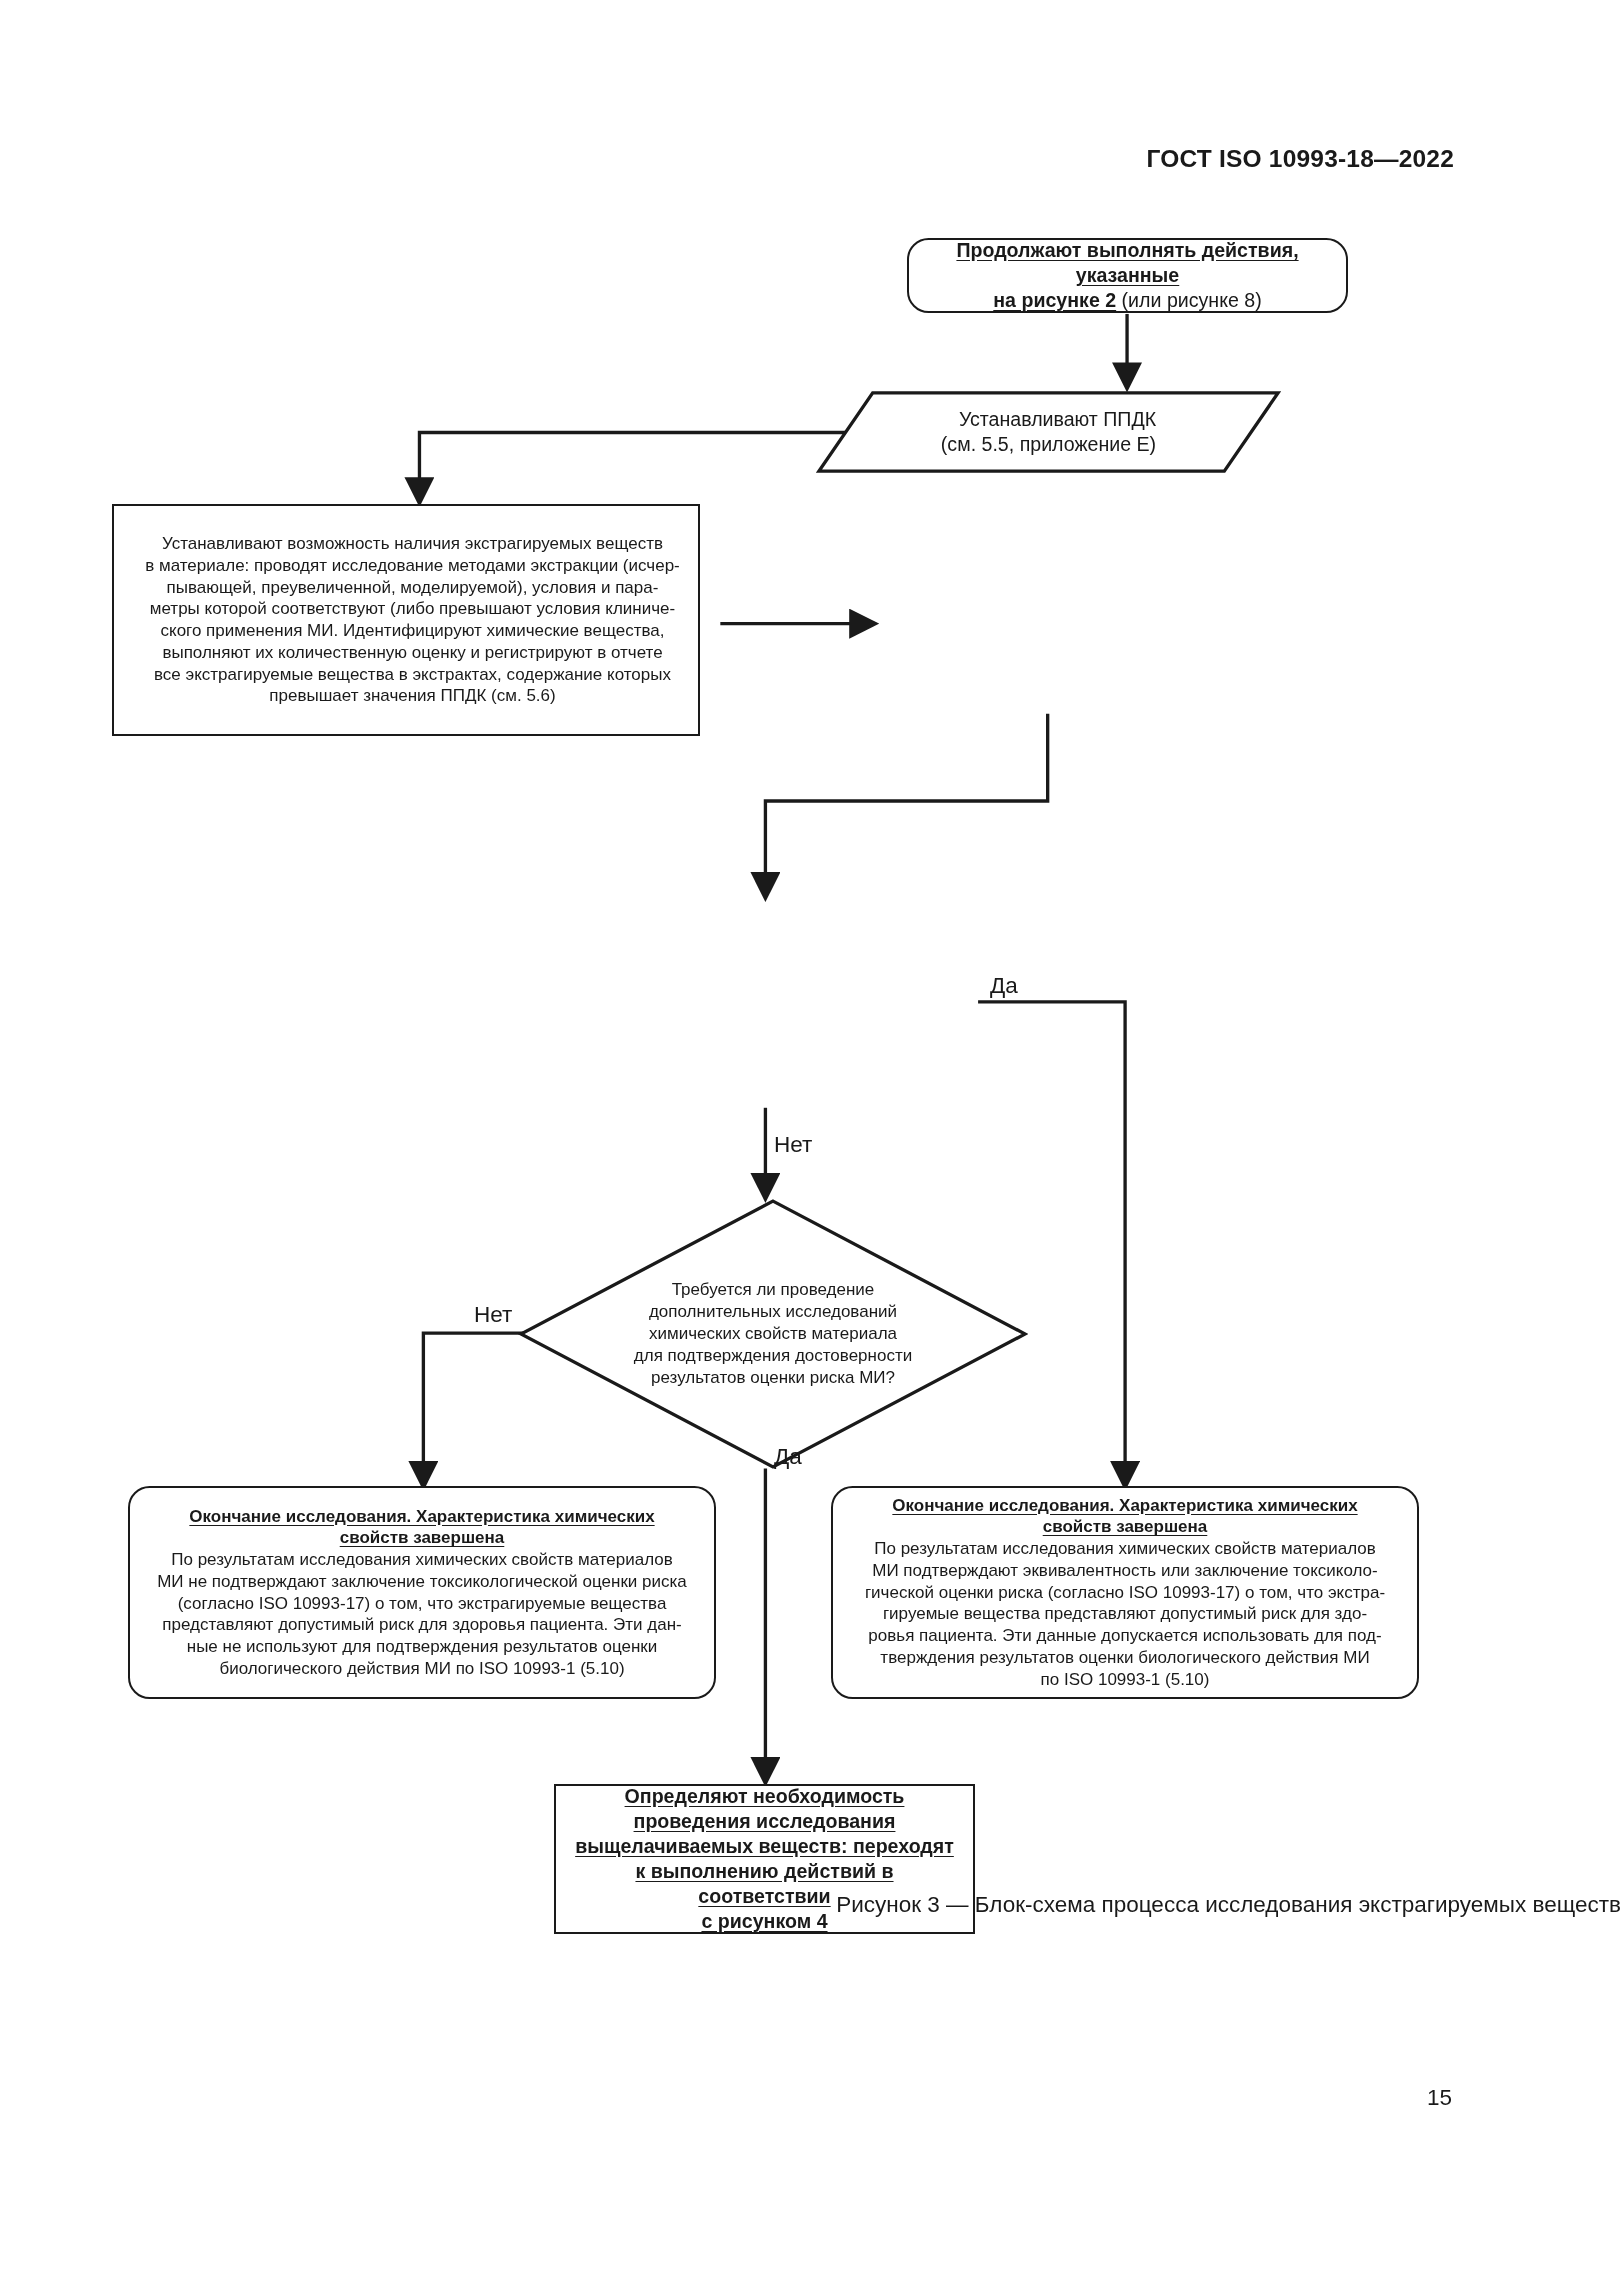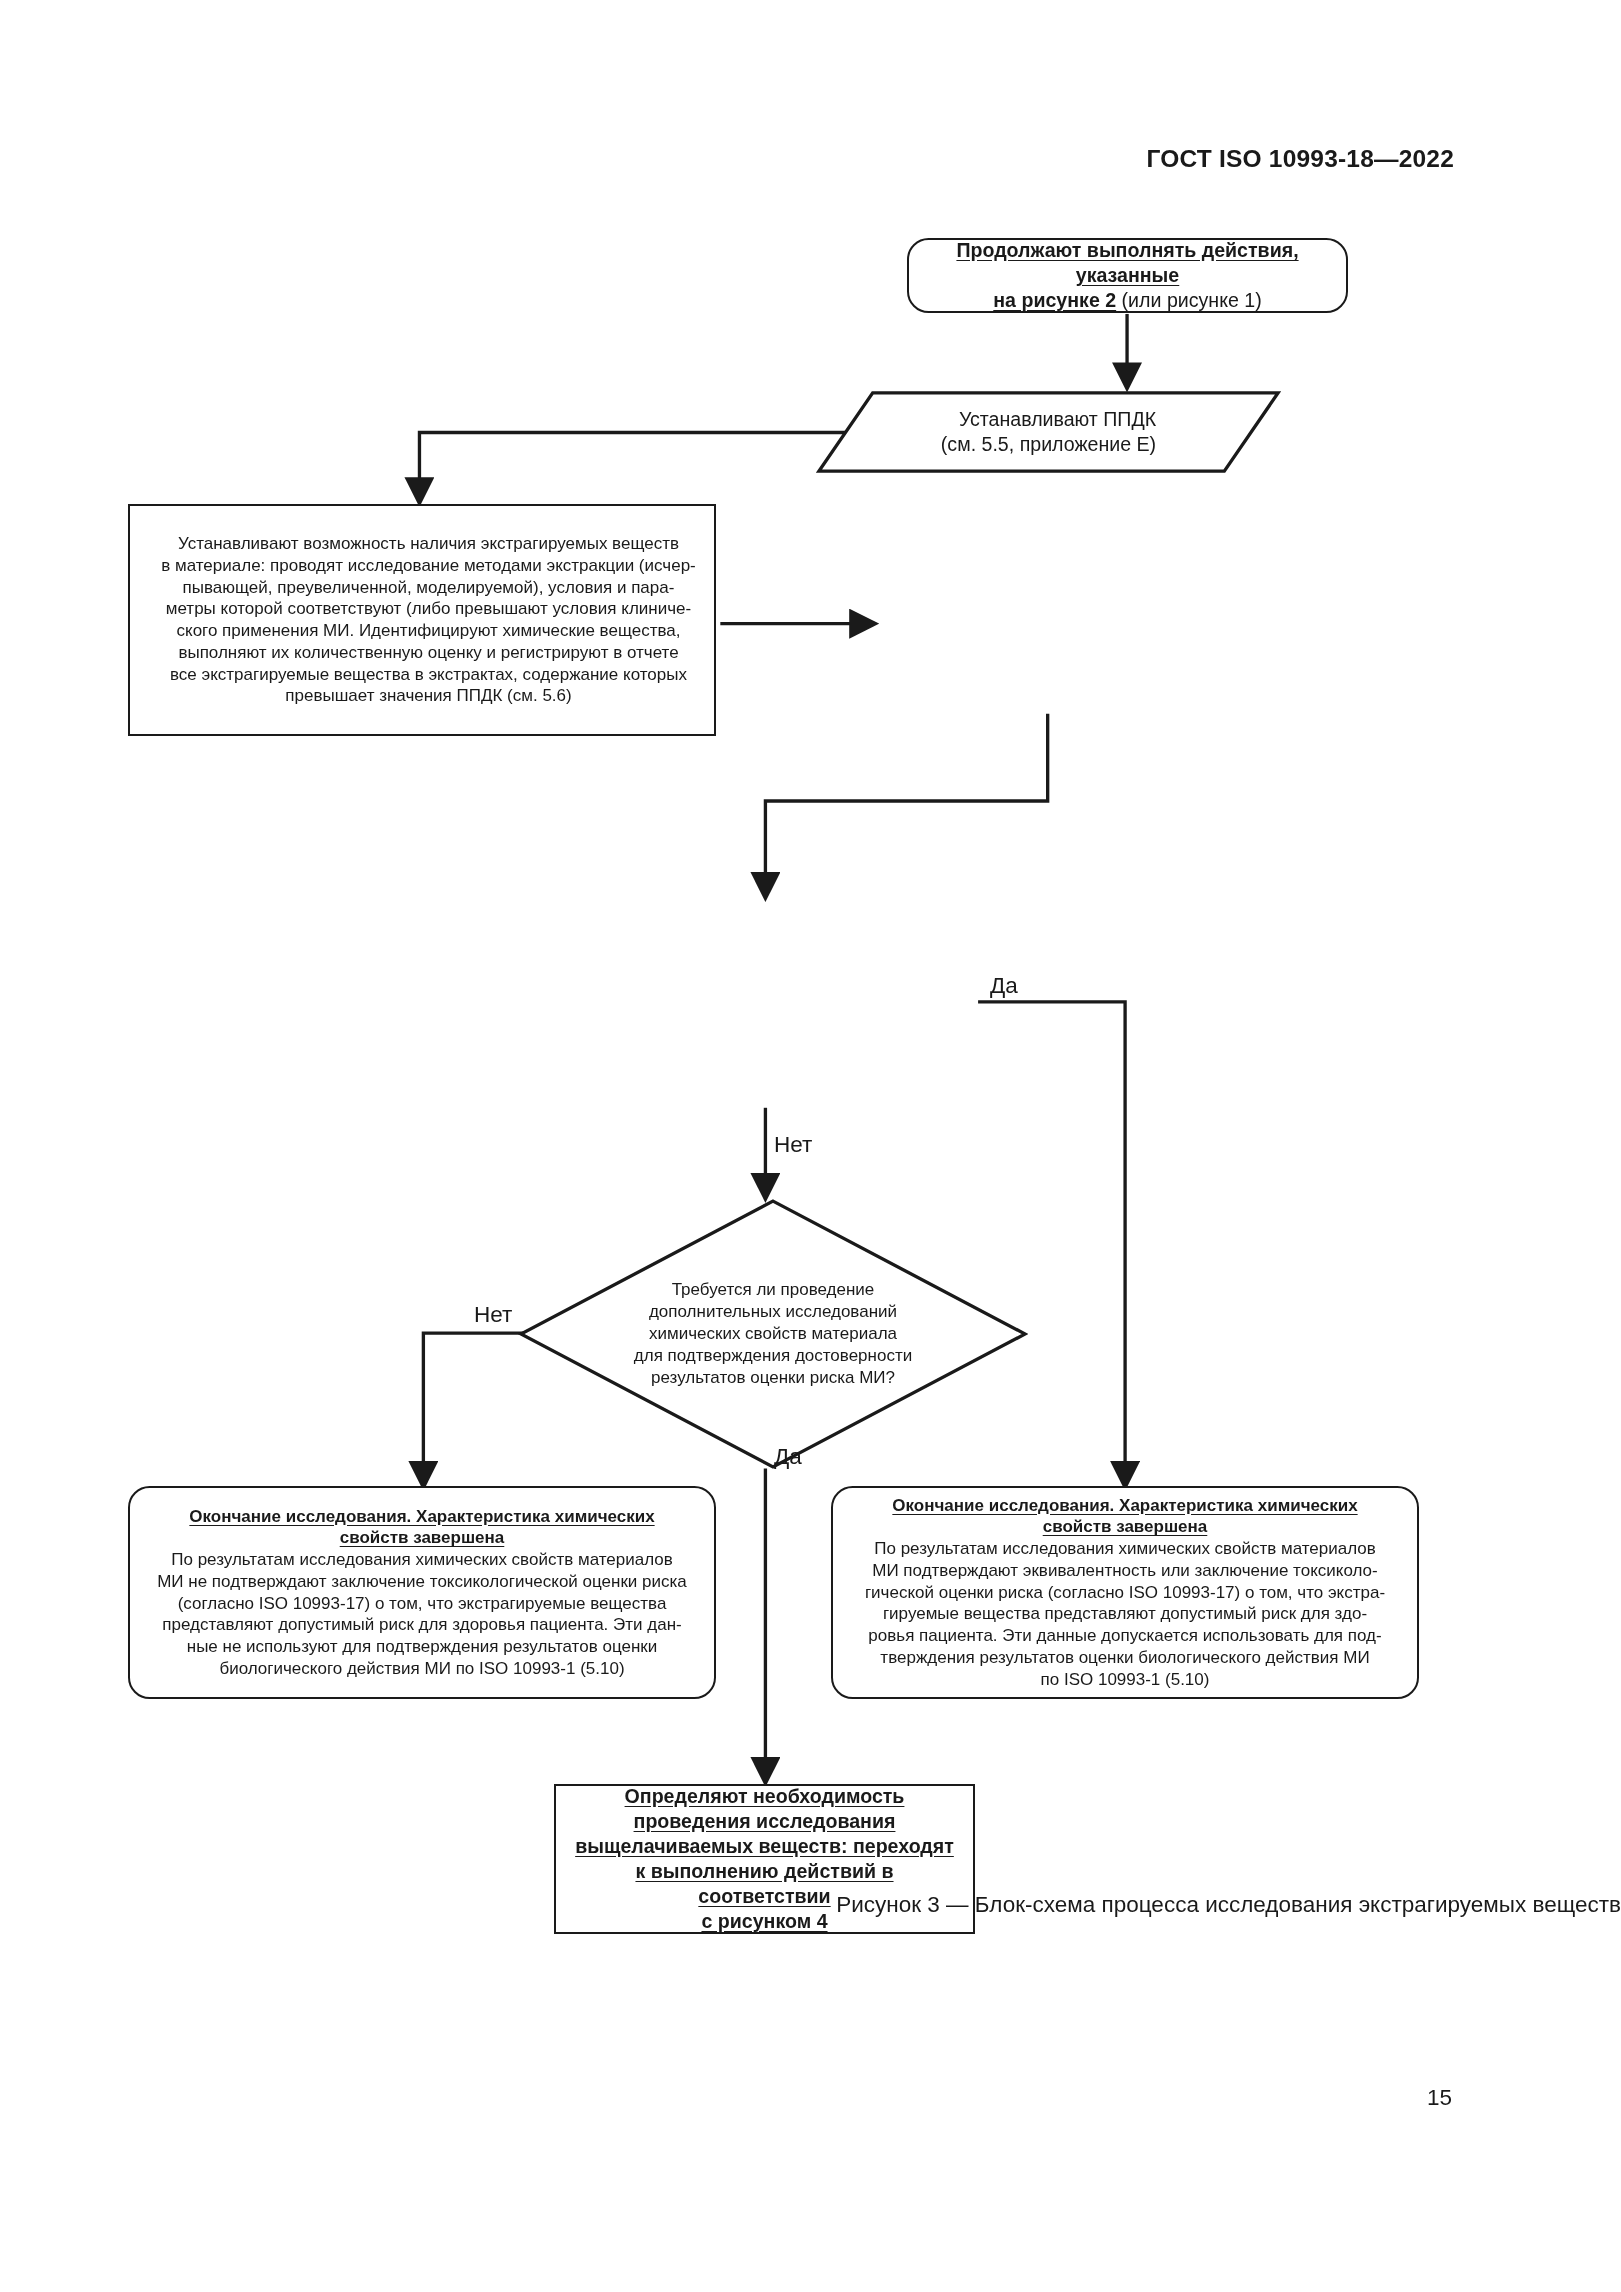--- a/index.html
+++ b/index.html
@@ -164,37 +164,37 @@
 
       <path d="M 595 1360 L 432 1360 L 432 1516" marker-end="url(#arrow)"></path>
 
       <path d="M 781 1498 L 781 1818" marker-end="url(#arrow)"></path>
     </g>
   </svg>
 
   <div class="node rect-round" style="left:907px; top:238px; width:441px; height:75px; font-size:19.6px;">
     <div class="node-text">
       <div><span class="bold u">Продолжают выполнять действия, указанные</span></div>
-      <div><span class="bold u">на рисунке 2</span><span> (или рисунке 1)</span></div>
+      <div><span class="bold u">на рисунке 2</span><span> (или рисунке 8)</span></div>
     </div>
   </div>
 
   <div class="para-wrap" style="left:815px; top:390px; width:467px; height:84px;">
     <svg class="para-svg" width="467" height="84" viewBox="0 0 476 86">
       <polygon points="58,3 473,3 418,83 3,83" fill="#ffffff" stroke="#1a1a1a" stroke-width="3.4"></polygon>
     </svg>
     <div class="para-label" style="font-size:19.6px;">
       <div>
         <div>Устанавливают ППДК</div>
         <div>(см. 5.5, приложение Е)</div>
       </div>
     </div>
   </div>
 
-  <div class="node rect" style="left:128px; top:504px; width:588px; height:232px; font-size:17px;padding-left:13px;">
+  <div class="node rect" style="left:112px; top:504px; width:588px; height:232px; font-size:17px;padding-left:13px;">
     <div class="node-text">
       <div>Устанавливают возможность наличия экстрагируемых веществ</div>
       <div>в материале: проводят исследование методами экстракции (исчер-</div>
       <div>пывающей, преувеличенной, моделируемой), условия и пара-</div>
       <div>метры которой соответствуют (либо превышают условия клиниче-</div>
       <div>ского применения МИ. Идентифицируют химические вещества,</div>
       <div>выполняют их количественную оценку и регистрируют в отчете</div>
       <div>все экстрагируемые вещества в экстрактах, содержание которых</div>
       <div>превышает значения ППДК (см. 5.6)</div>
     </div>

